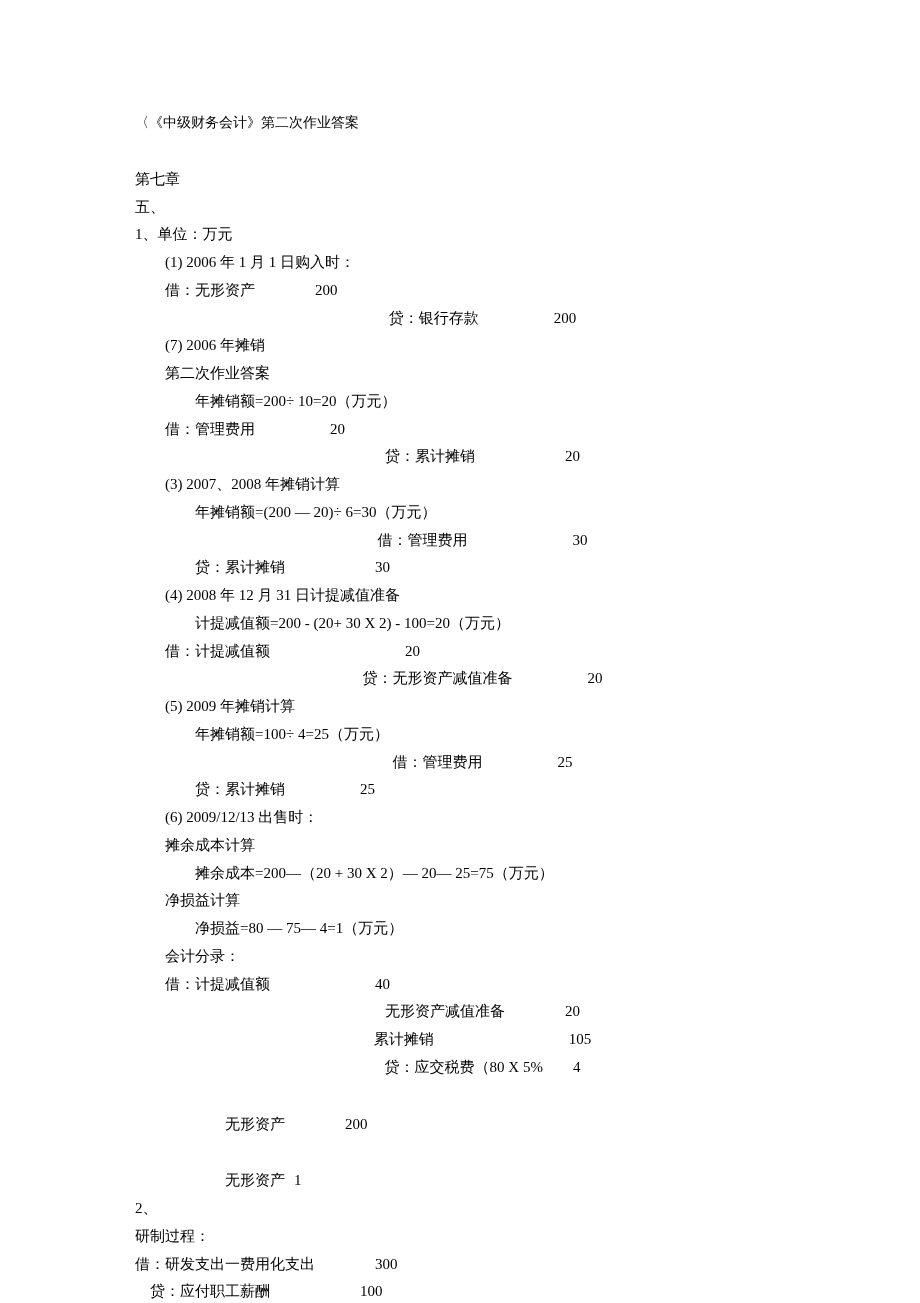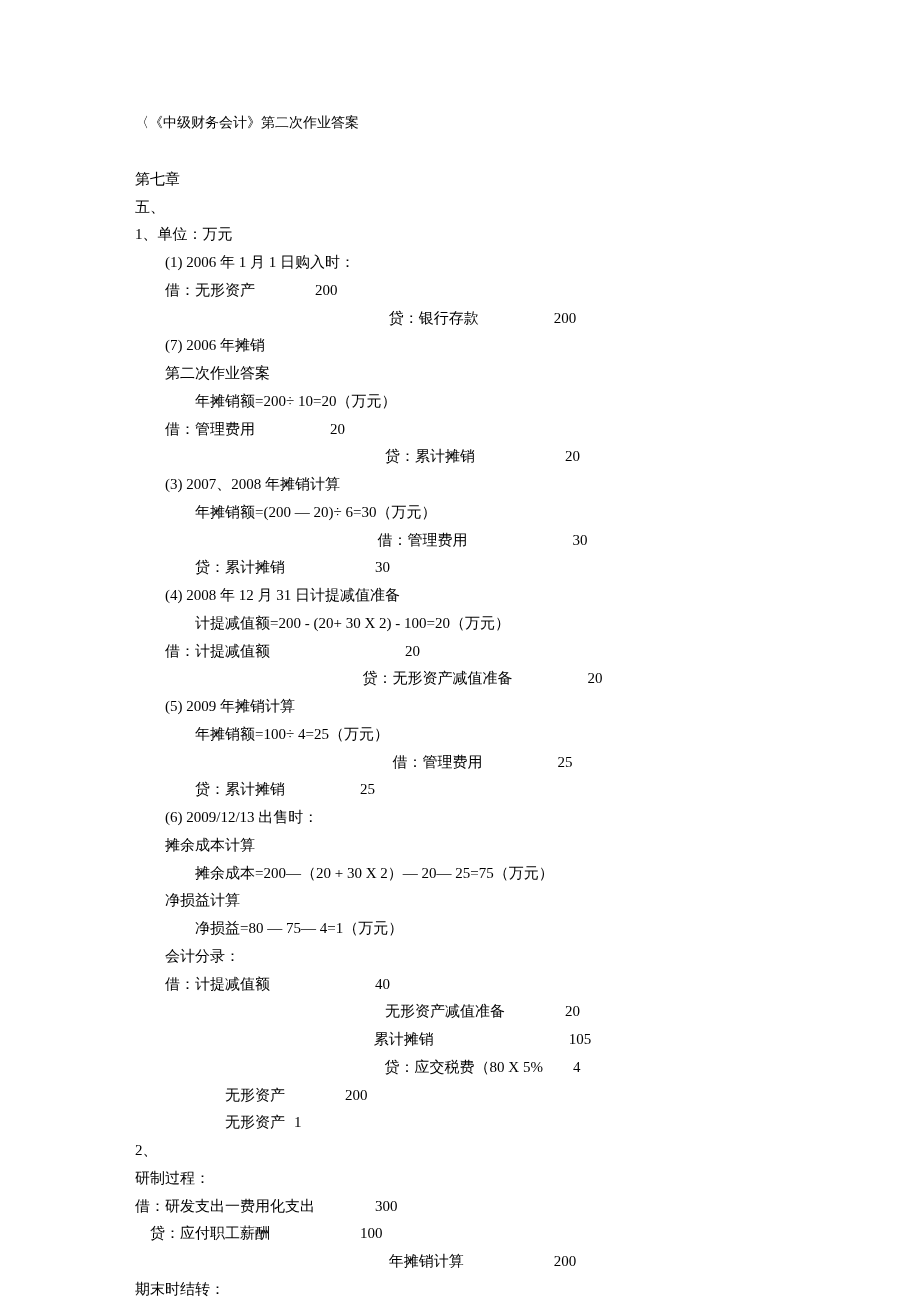--- a/index.html
+++ b/index.html
@@ -15,21 +15,21 @@
     line-height: 1.85;
   }
   .title {
     text-align: left;
     font-size: 14px;
     margin-bottom: 30px;
   }
   .ind1 { padding-left: 2em; }
   .ind2 { padding-left: 3em; text-align: center; }
   .ind3 { padding-left: 4em; }
-  .ind4 { padding-left: 6em; }
+  .ind4 { padding-left: 6em; margin-top: 29px; }
   .gap { display: inline-block; }
   .g1 { width: 4em; }
   .g2 { width: 5em; }
   .g3 { width: 6em; }
   .g4 { width: 7em; }
   .g05 { width: 2em; }
   .sans { font-family: Liberation Serif, serif; }
 </style>
 </head>
 <body>

